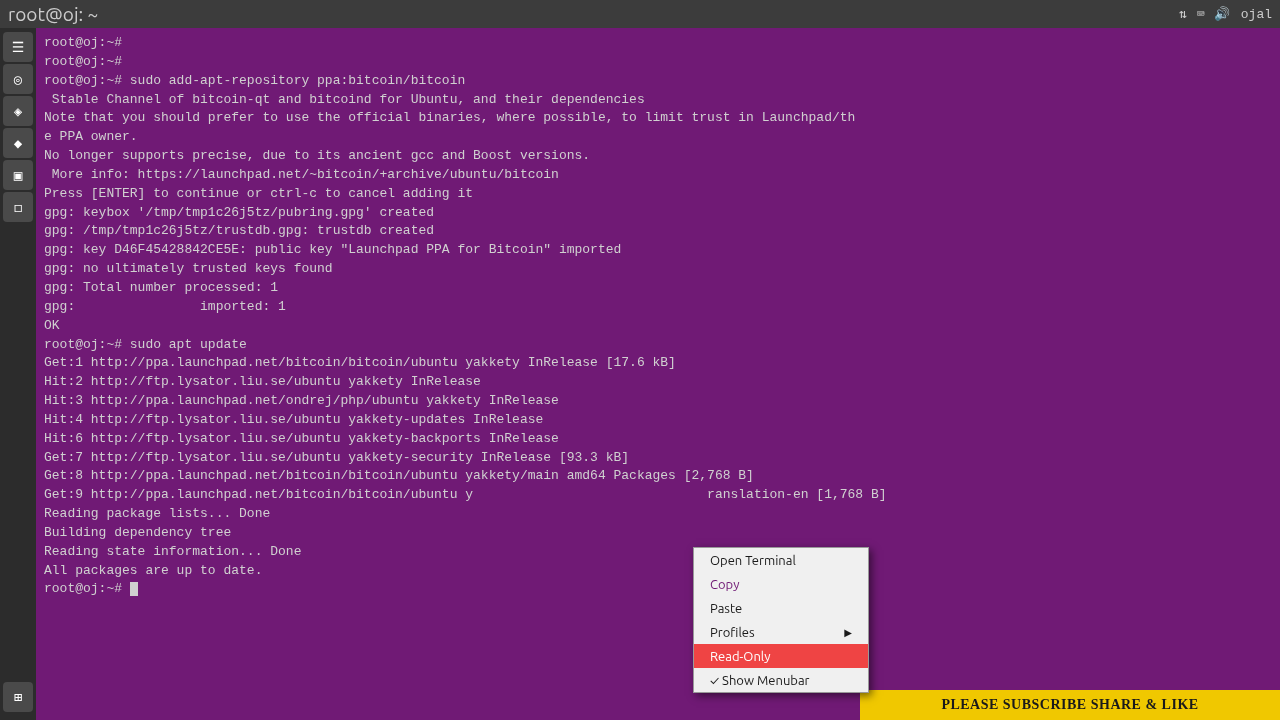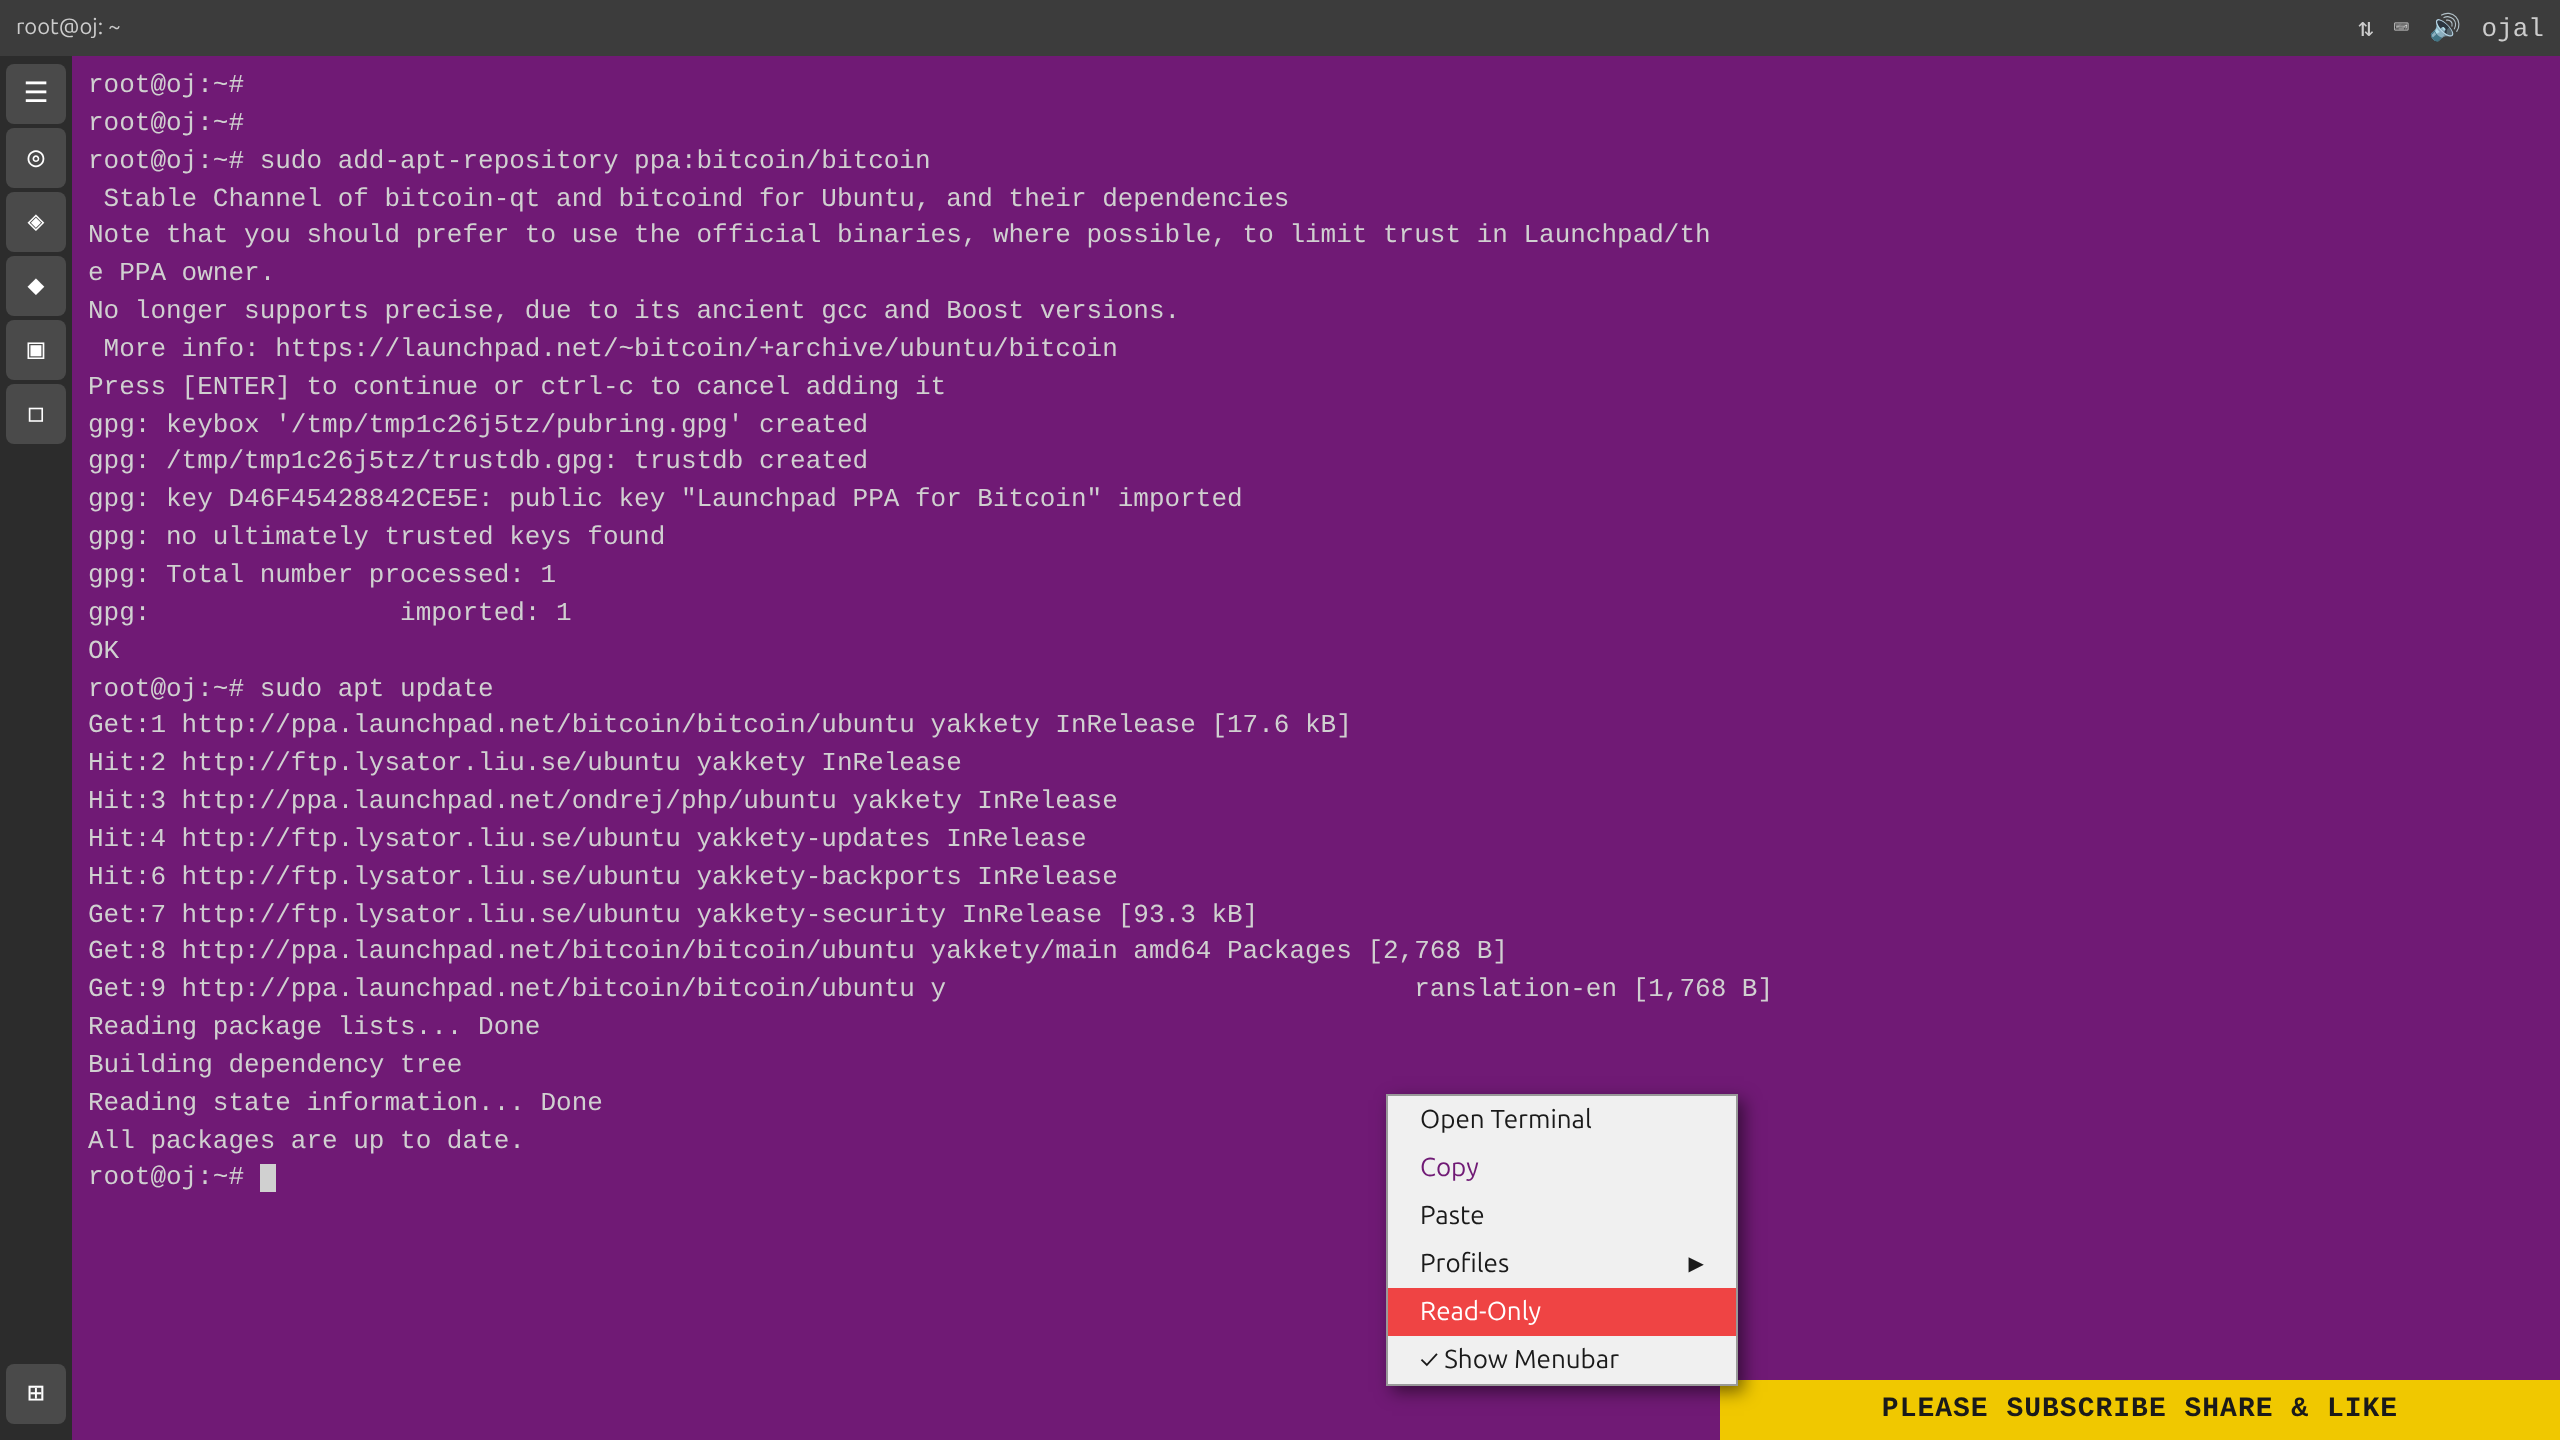--- a/index.html
+++ b/index.html
@@ -16,21 +16,21 @@
       width: 100%;
       height: 28px;
       background: #3c3c3c;
       display: flex;
       align-items: center;
       justify-content: space-between;
       padding: 0 8px;
     }
     #top-bar-title {
       color: #ccc;
-      font-size: 11px;
+      font-size: 19px;
       font-family: Ubuntu, sans-serif;
     }
     #top-bar-icons {
       display: flex;
       align-items: center;
       gap: 10px;
     }
     .top-icon {
       color: #ccc;
       font-size: 13px;
@@ -119,21 +119,21 @@
       bottom: 0;
       right: 0;
       width: 420px;
       height: 30px;
       background: #f0c800;
       display: flex;
       align-items: center;
       justify-content: center;
     }
     #subscribe-text {
-      font-family: Liberation Mono, monospace;
+      font-family: Liberation Serif, serif;
       font-weight: bold;
       font-size: 14px;
       color: #1a1a1a;
       letter-spacing: 0.5px;
     }
   </style>
 </head>
 <body>
 
 <div id="top-bar">

